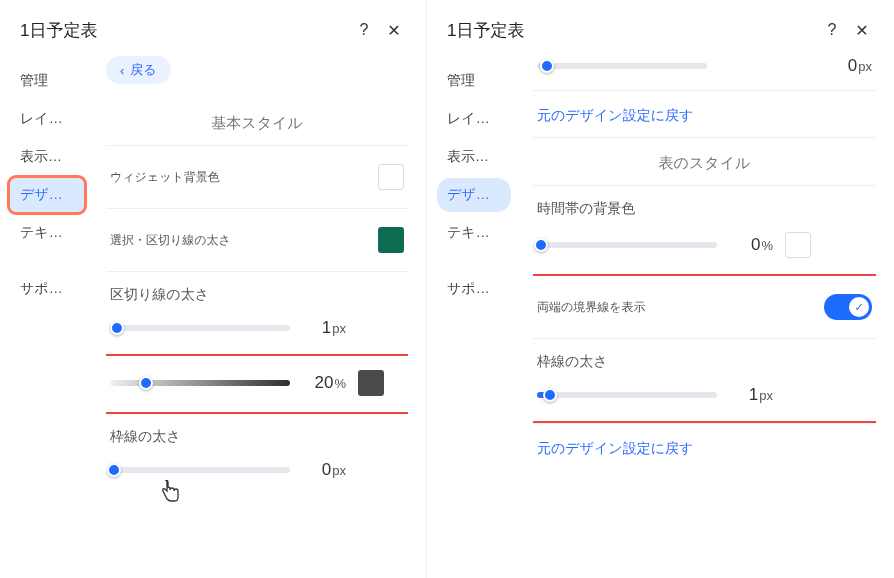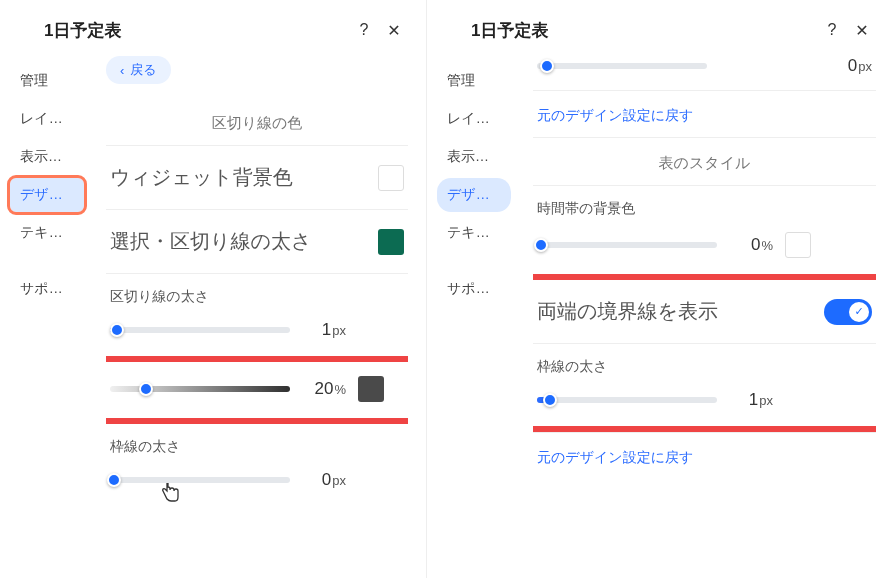--- a/index.html
+++ b/index.html
@@ -20,24 +20,23 @@
   }
   .panel-left { width: 427px; border-right: 1px solid #eee; }
   .panel-right { width: 467px; }
   .panel-header {
     display: flex;
     align-items: center;
     padding: 18px 20px 14px 20px;
   }
   .panel-title {
     font-size: 17px;
-    font-weight: 700;
+    font-weight: 400;
     flex: 1;
     color: #222;
-    margin-left: 24px;
   }
   .icon-btn {
     width: 24px; height: 24px;
     display: flex; align-items: center; justify-content: center;
     color: #333; font-size: 16px;
     cursor: pointer;
     margin-left: 6px;
   }
   .panel-body { display: flex; height: calc(100% - 54px); }
   .sidebar {
@@ -92,27 +91,27 @@
     padding: 16px 0 12px 0;
     border-bottom: 1px solid #eee;
   }
   .row {
     display: flex;
     align-items: center;
     justify-content: space-between;
     padding: 18px 4px;
     border-bottom: 1px solid #eee;
   }
-  .row-label { color: #555; font-size: 20px; }
+  .row-label { color: #555; font-size: 12px; }
   .color-swatch {
     width: 26px; height: 26px;
     border-radius: 3px;
     border: 1px solid #ddd;
   }
-  .field-group { padding: 14px 4px 16px 4px; border-bottom: 6px solid #ef4444; }
+  .field-group { padding: 14px 4px 16px 4px; border-bottom: 2px solid #ef4444; }
   .field-group.last { border-bottom: none; }
   .field-label { color: #555; font-size: 14px; margin-bottom: 14px; }
   .slider-row {
     display: flex;
     align-items: center;
     gap: 12px;
   }
   .slider {
     position: relative;
     flex: 1;
@@ -206,21 +205,21 @@
       <div class="sidebar-item highlight-box">デザイン</div>
       <div class="sidebar-item">テキスト</div>
       <div class="sidebar-sep"></div>
       <div class="sidebar-item">サポート</div>
     </div>
     <div class="content">
       <div class="back-pill">
         <span class="chev">‹</span>
         <span>戻る</span>
       </div>
-      <div class="section-header">区切り線の色</div>
+      <div class="section-header">基本スタイル</div>
 
       <div class="row">
         <div class="row-label">ウィジェット背景色</div>
         <div class="color-swatch" style="background:#ffffff;"></div>
       </div>
       <div class="row">
         <div class="row-label">選択・区切り線の太さ</div>
         <div class="color-swatch" style="background:#0c6b52;border-color:transparent;"></div>
       </div>
 

